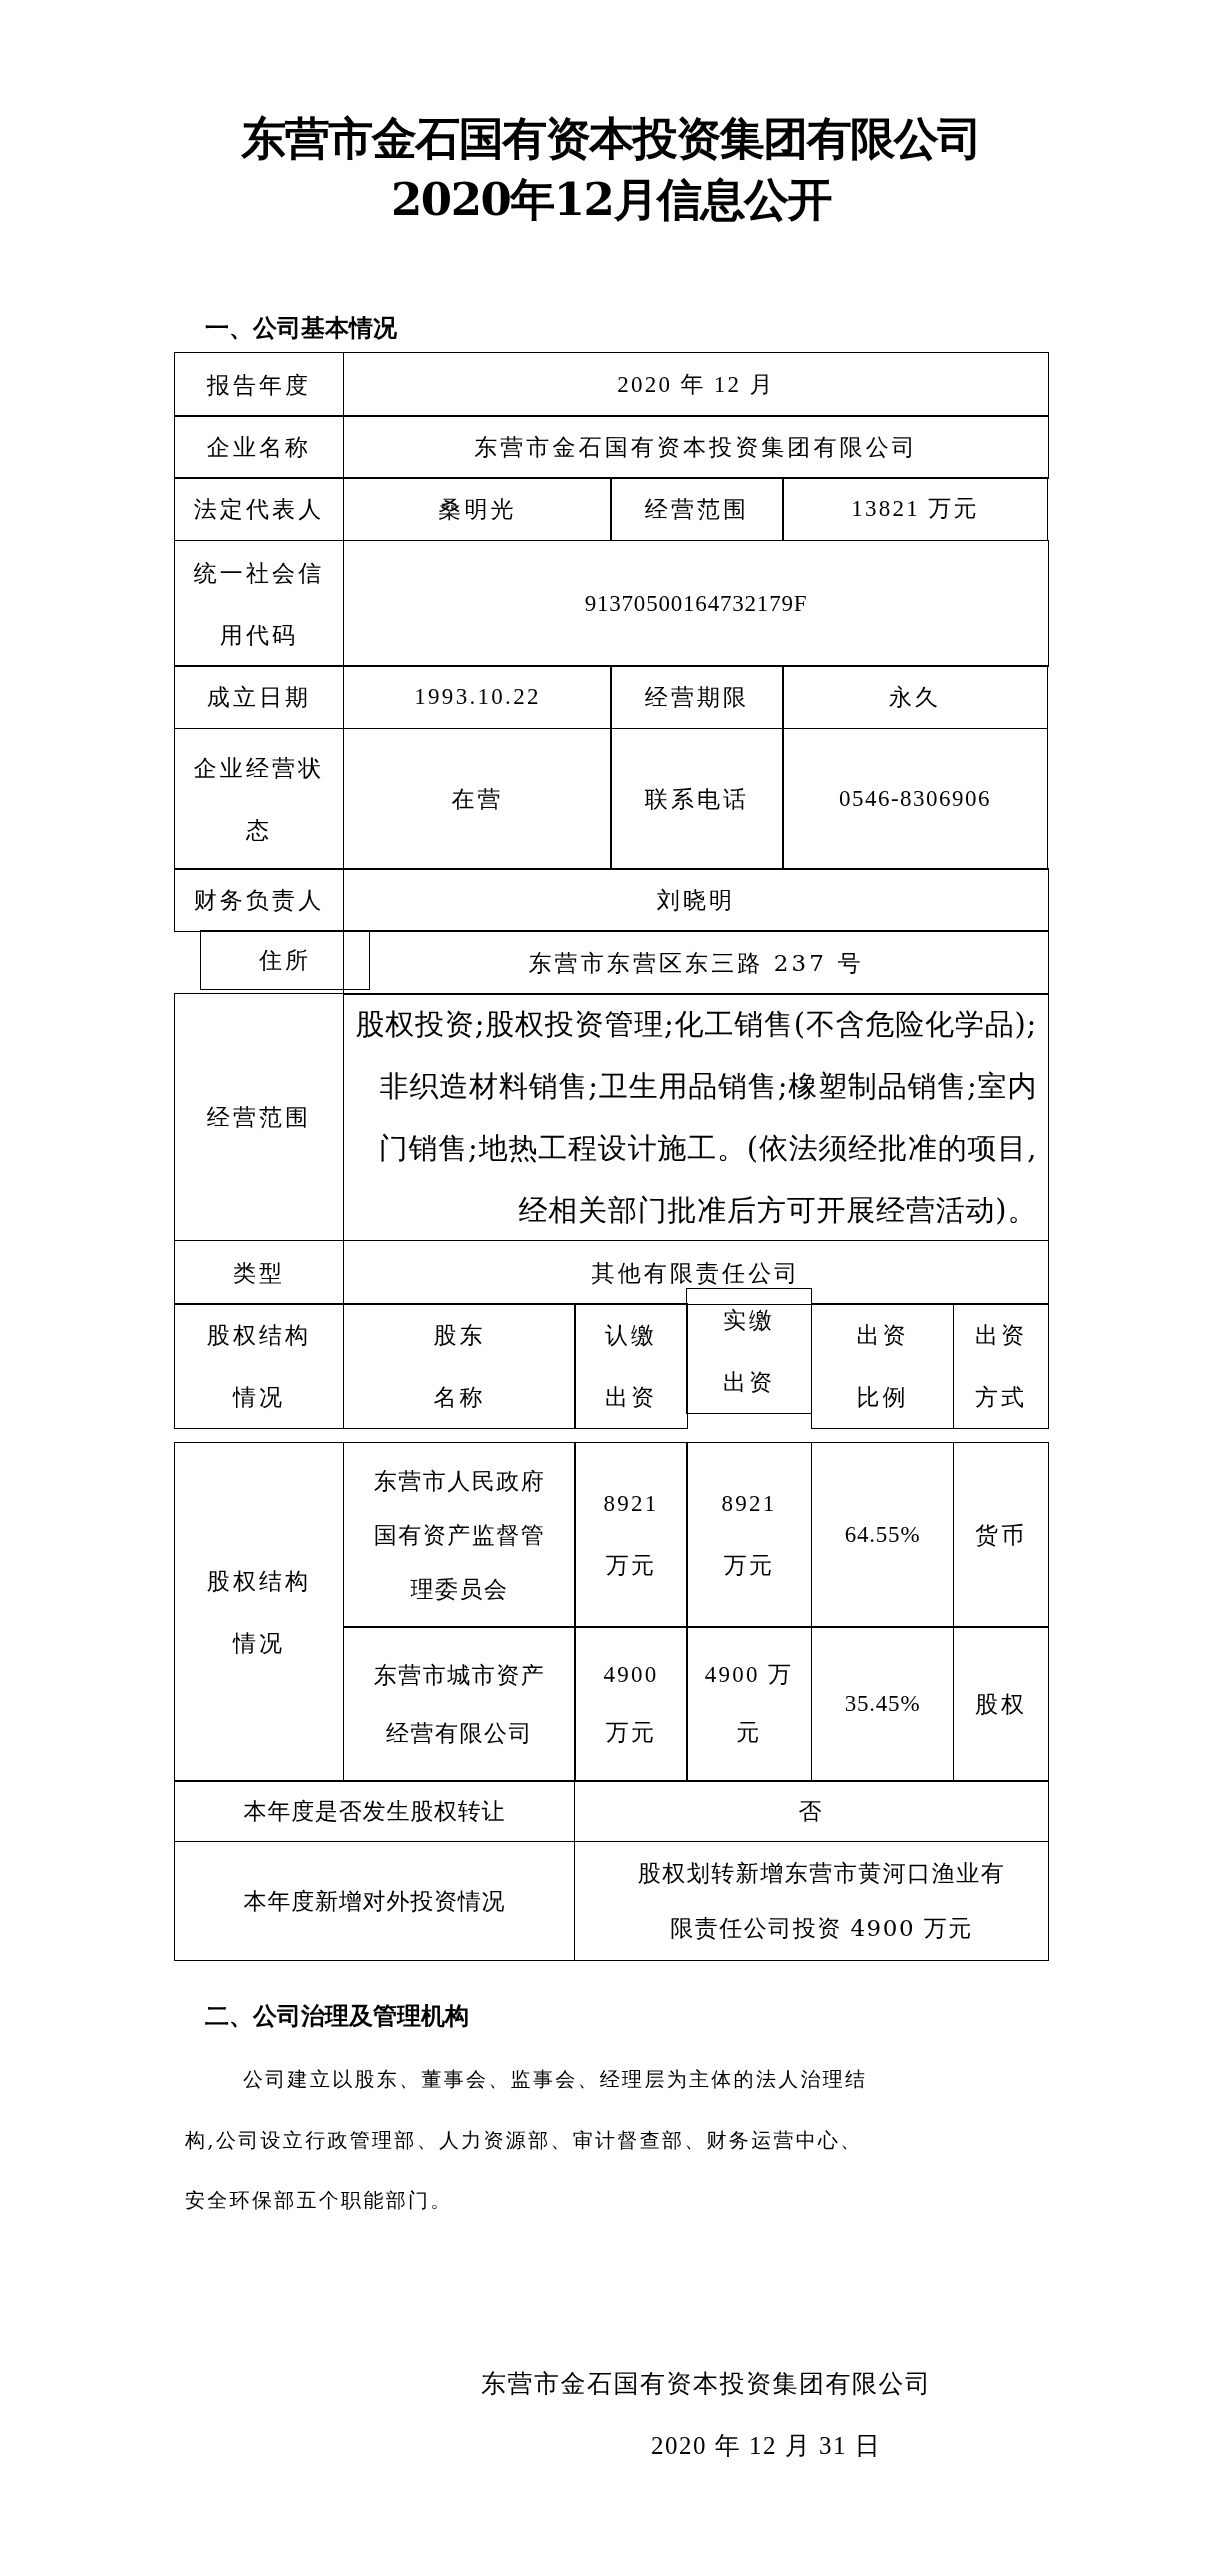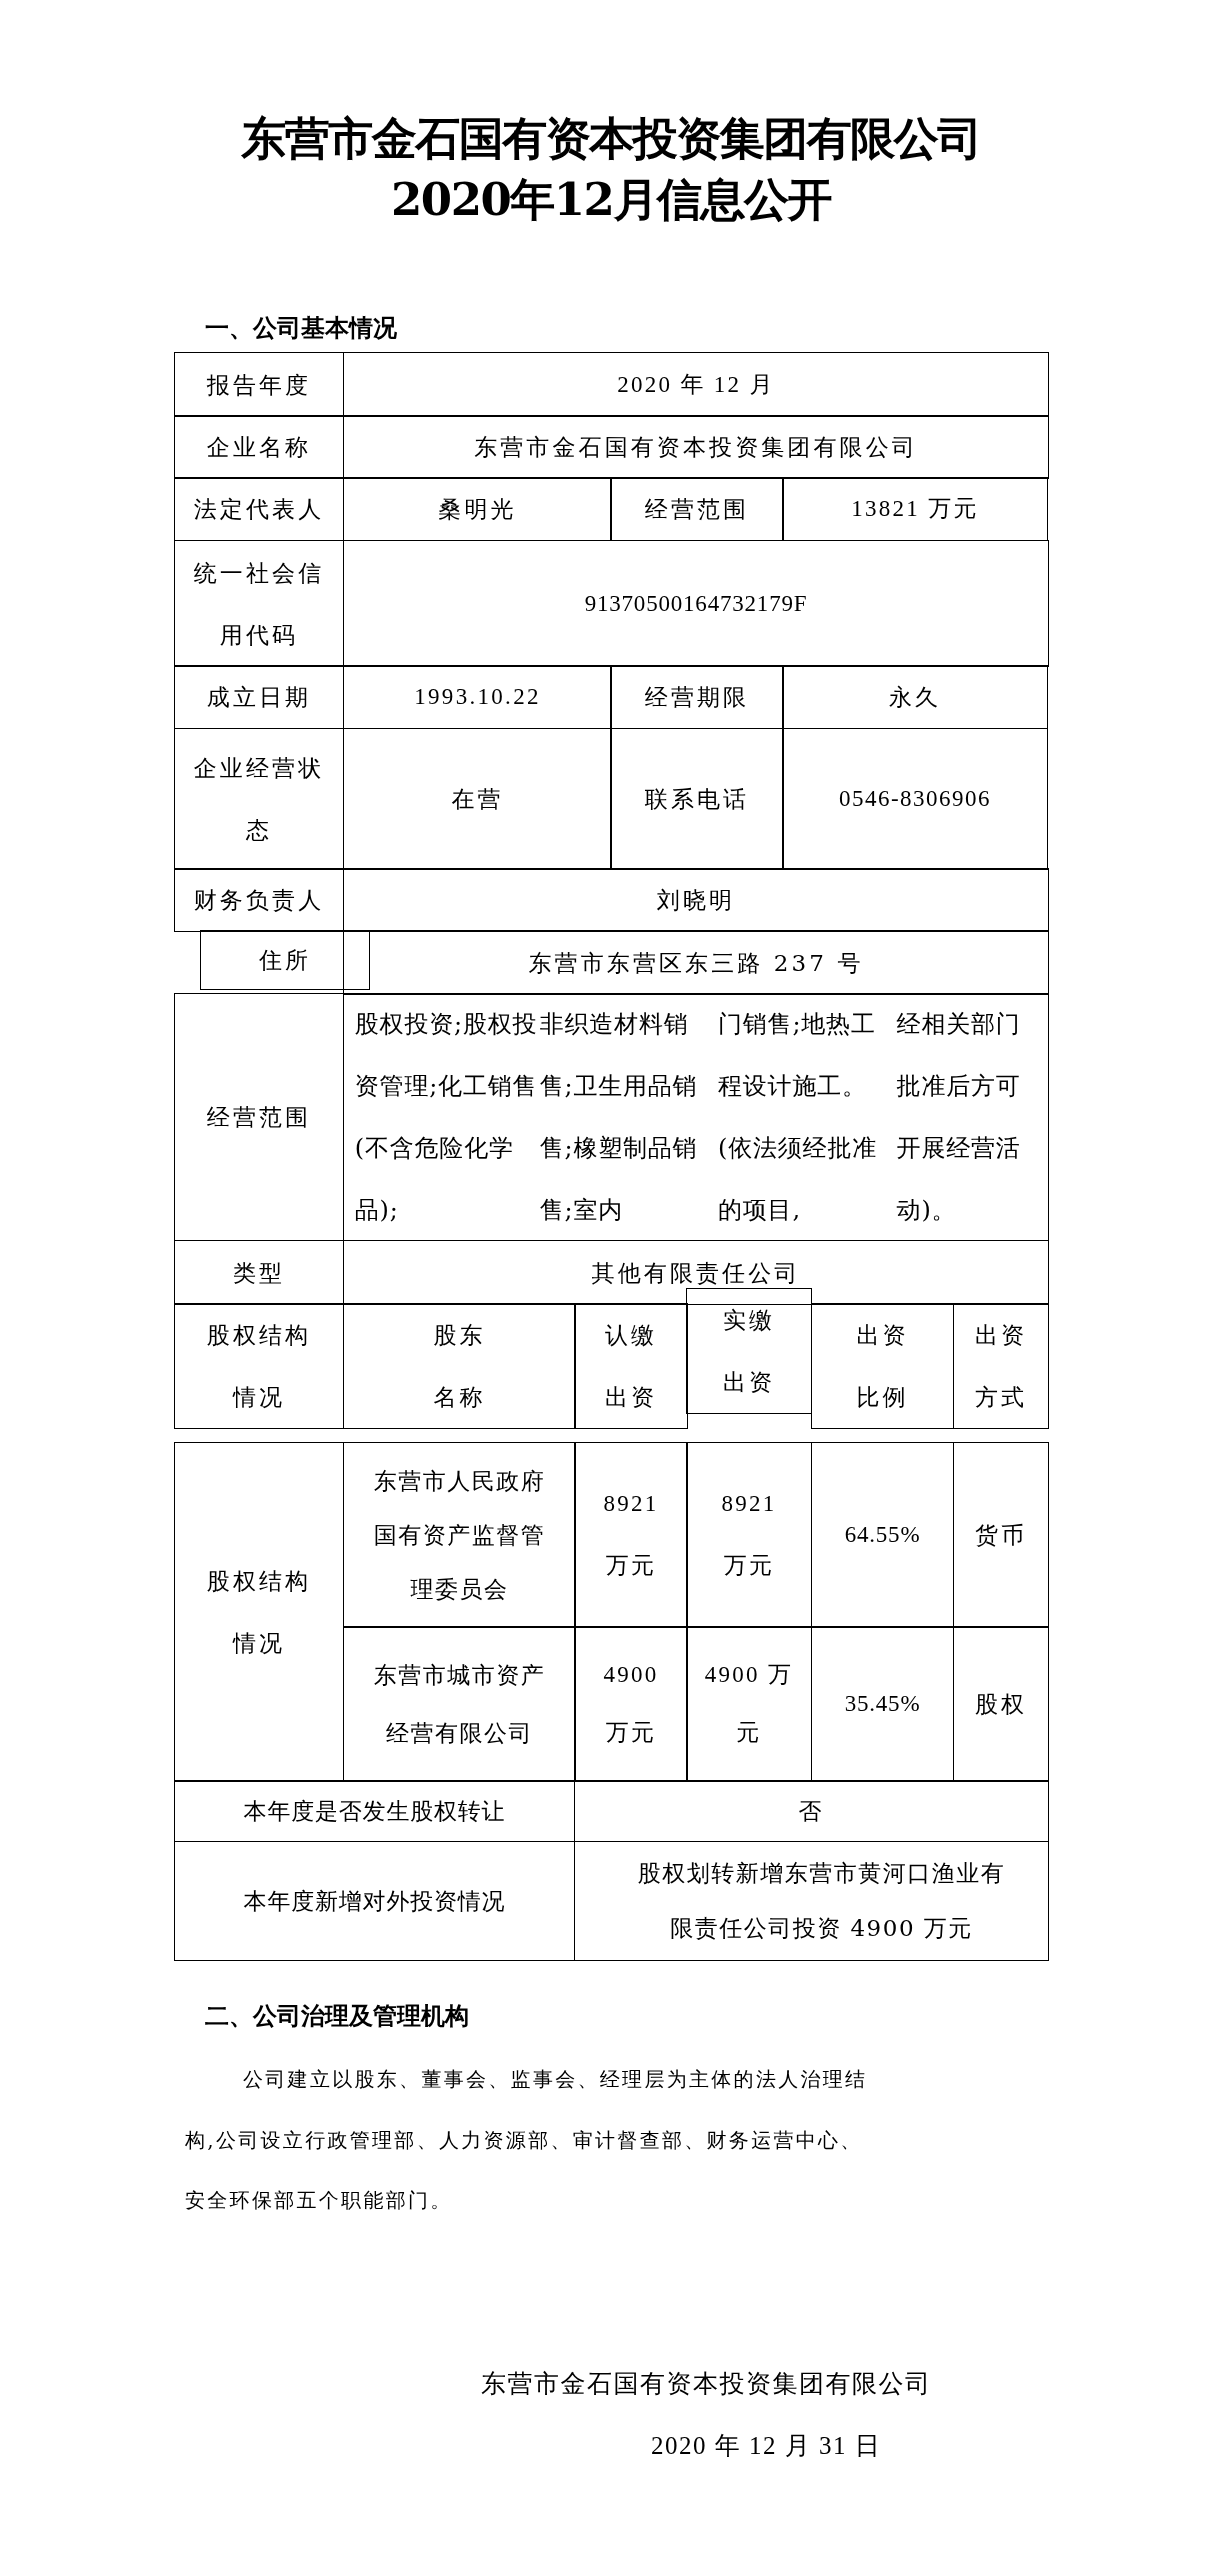--- a/index.html
+++ b/index.html
@@ -100,21 +100,21 @@
   <div class="cell" style="left:174px; top:930px; width:170px; height:60px;margin-left:26px;">
       <span>住所</span>
     </div>
   <div class="cell" style="left:343px; top:930px; width:706px; height:65px;">
       <span>东营市东营区东三路 237 号</span>
     </div>
 
   <div class="cell" style="left:174px; top:993px; width:170px; height:248px;">
       <span>经营范围</span>
     </div>
-  <div class="cell left" style="left:343px; top:993px; width:706px; height:248px; flex-direction:row; align-items:center; justify-content:center; font-size:24px; letter-spacing:0.8px;">
+  <div class="cell left" style="left:343px; top:993px; width:706px; height:248px; flex-direction:column; align-items:flex-end; justify-content:center; font-size:29px; letter-spacing:0.8px;">
     <span>股权投资;股权投资管理;化工销售(不含危险化学品);</span>
     <span>非织造材料销售;卫生用品销售;橡塑制品销售;室内</span>
     <span>门销售;地热工程设计施工。(依法须经批准的项目,</span>
     <span>经相关部门批准后方可开展经营活动)。</span>
   </div>
 
   <div class="cell" style="left:174px; top:1240px; width:170px; height:65px;">
       <span>类型</span>
     </div>
   <div class="cell" style="left:343px; top:1240px; width:706px; height:65px;">

